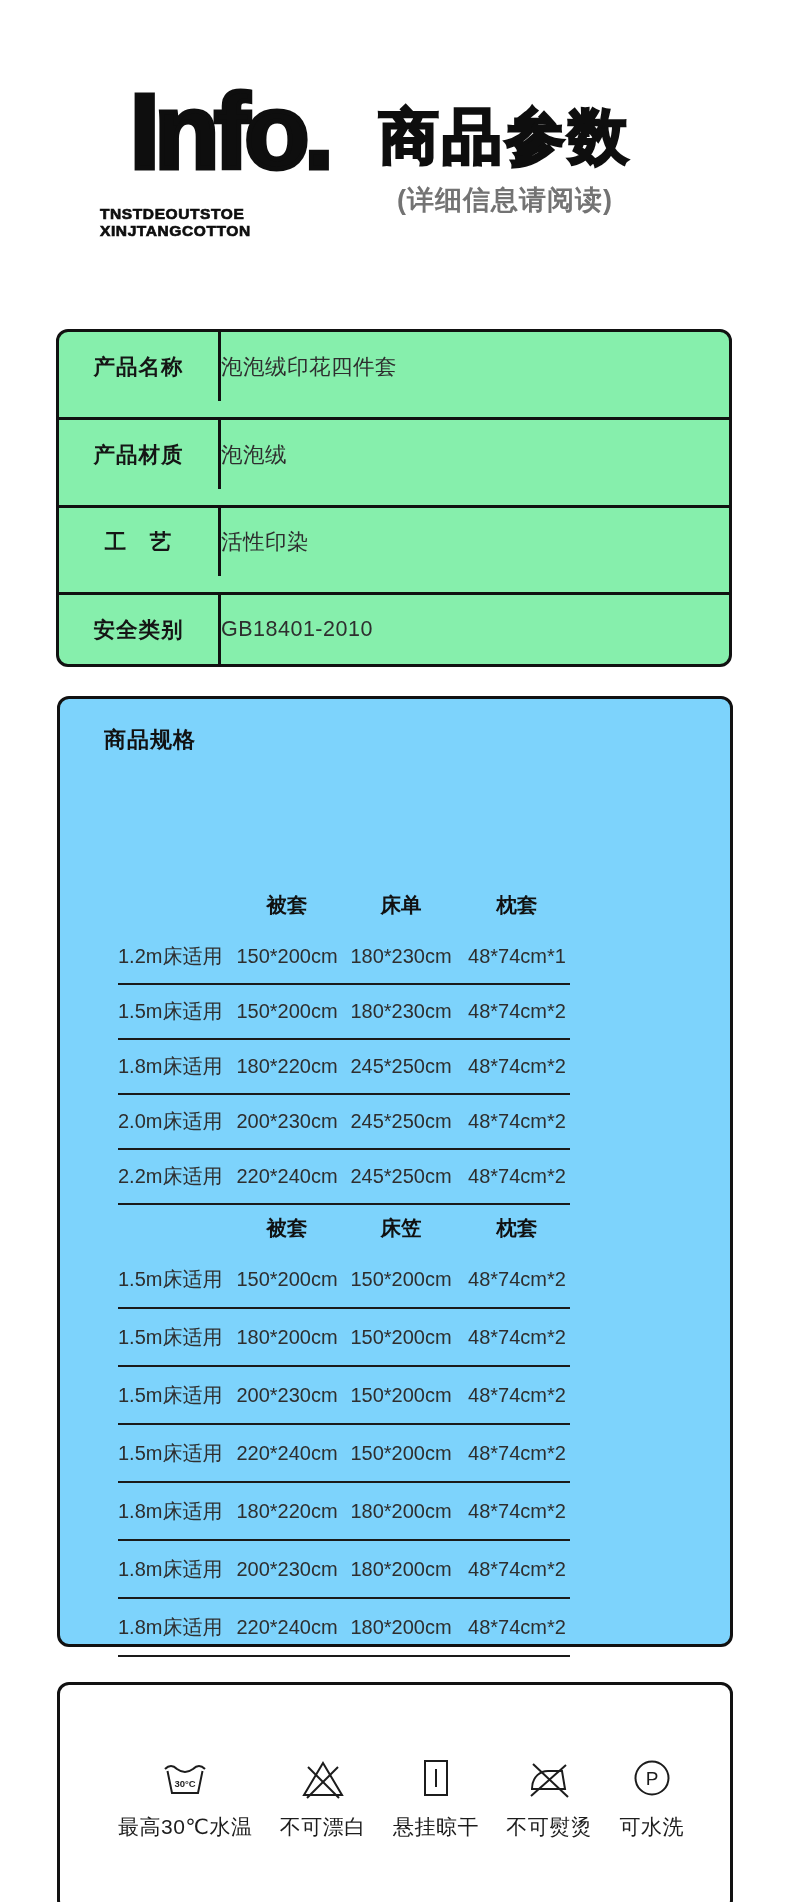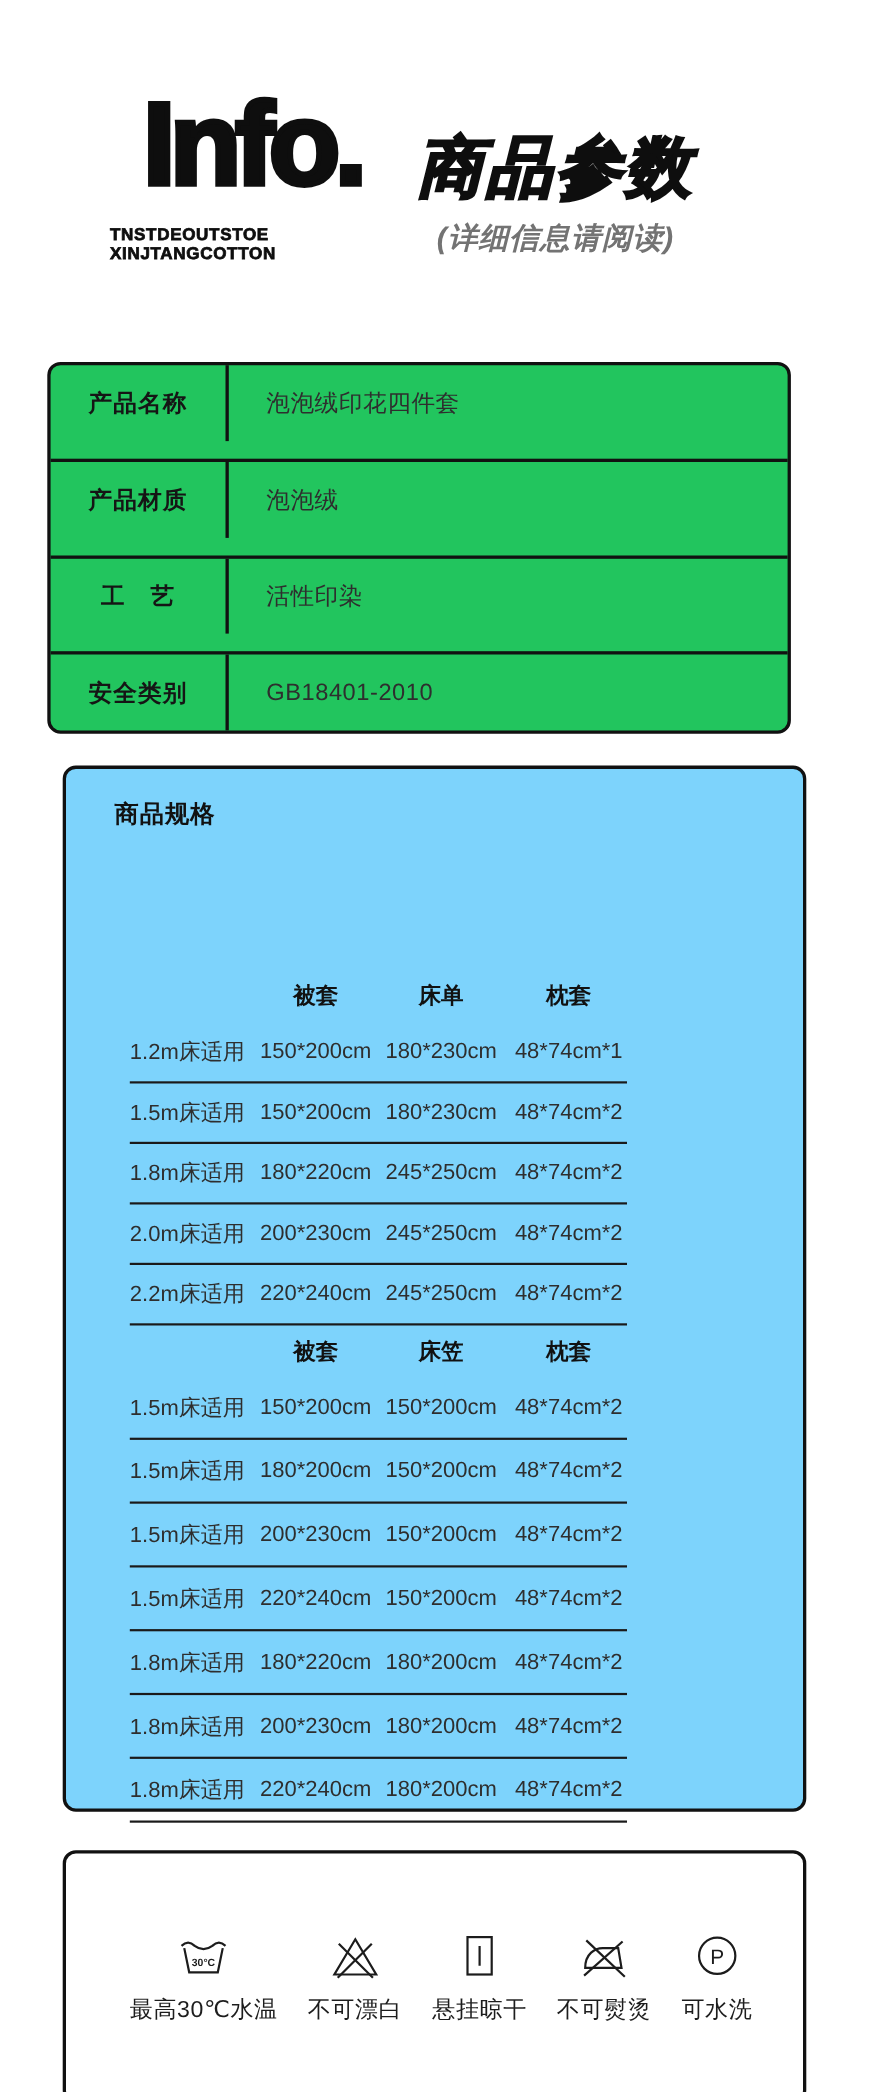--- a/index.html
+++ b/index.html
@@ -14,42 +14,42 @@
   .logo{
     position:absolute;left:86px;top:78px;
     font-size:106px;font-weight:900;letter-spacing:-5px;line-height:1;
     color:#0e0e0e;margin-left:44px;-webkit-text-stroke:5px #0e0e0e;
   }
   .logo-sub{
     position:absolute;left:100px;top:205px;
     font-size:15.5px;font-weight:800;letter-spacing:0.6px;line-height:17px;
     color:#0e0e0e;-webkit-text-stroke:0.7px #0e0e0e;
   }
-  .title-block{position:absolute;left:338px;top:120px;width:334px;text-align:center;font-style:italic;}
+  .title-block{position:absolute;left:338px;top:104px;width:334px;text-align:center;}
   .title{
     margin:0;font-size:60px;font-weight:900;letter-spacing:3px;
     color:#0e0e0e;-webkit-text-stroke:2.5px #0e0e0e;line-height:1.1;
   }
   .subtitle{margin-top:12px;font-size:27px;font-weight:700;letter-spacing:1px;color:#737373;}
 
   
   .info-table{
-    position:absolute;left:43px;top:329px;width:676px;height:338px;
+    position:absolute;left:56px;top:329px;width:676px;height:338px;
     border:3px solid #111;border-radius:12px;box-sizing:border-box;
-    display:flex;flex-direction:column;background:#22c55e;gap:16px;
+    display:flex;flex-direction:column;background:#86efac;gap:16px;
   }
   .irow{flex:1;display:flex;border-top:3px solid #111;min-height:0;}
   .irow:first-child{border-top:none;}
   .ilabel{
     width:162px;border-right:3px solid #111;box-sizing:border-box;
     display:flex;align-items:center;justify-content:center;
     font-size:21.5px;font-weight:700;letter-spacing:1px;color:#151515;
   }
   .ivalue{
-    flex:1;display:flex;align-items:center;padding-left:34px;
+    flex:1;display:flex;align-items:center;
     font-size:21.5px;color:#2e2e2e;letter-spacing:0.5px;
   }
 
   
   .spec-box{
     position:absolute;left:57px;top:696px;width:676px;height:951px;
     border:3px solid #111;border-radius:12px;box-sizing:border-box;background:#7dd3fc;
   }
   .spec-title{position:absolute;left:44px;top:26px;font-size:22px;font-weight:700;letter-spacing:1px;color:#111;}
   .spec-grid{position:absolute;left:58px;top:181px;width:452px;}

